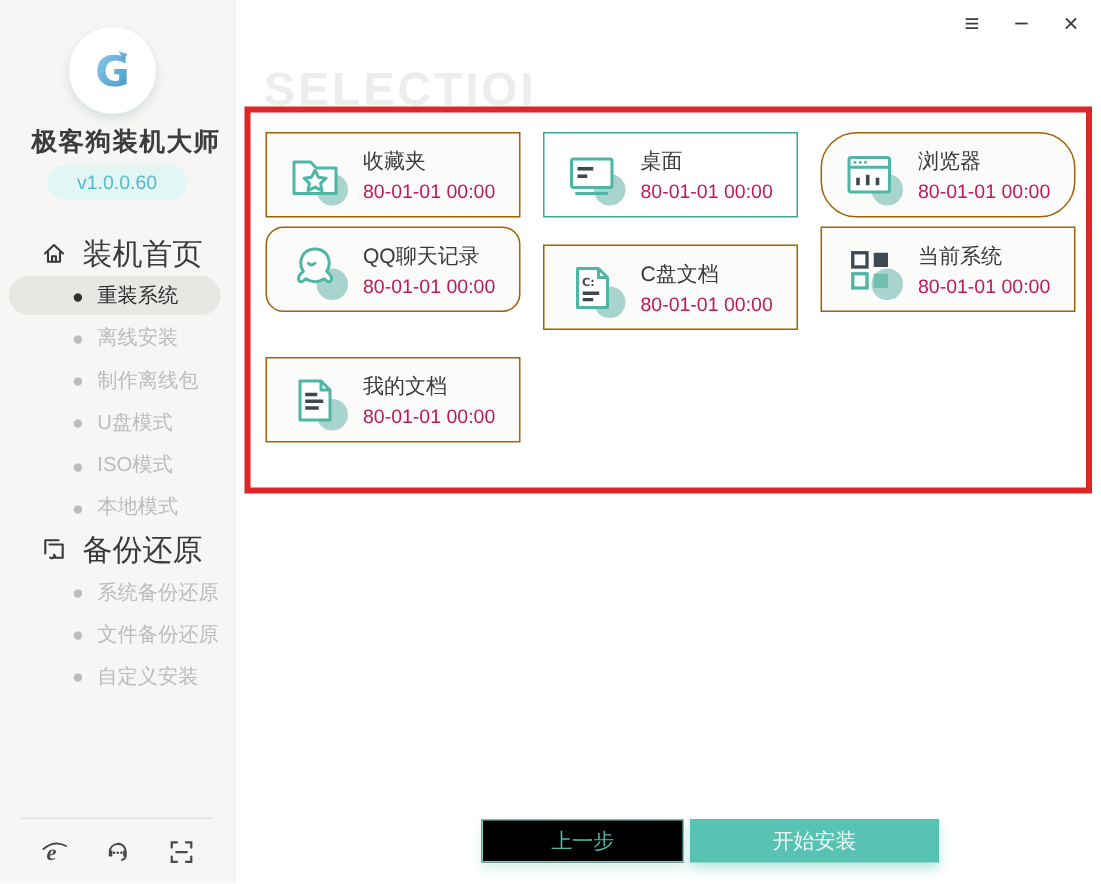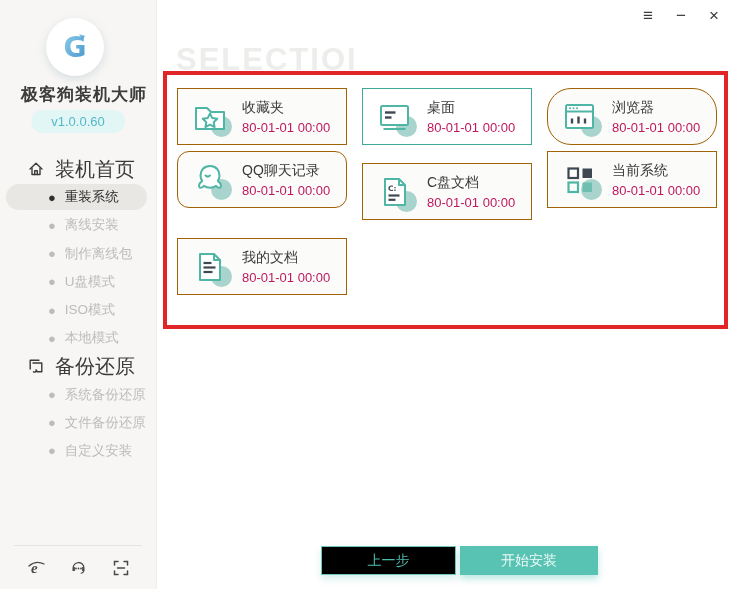--- a/index.html
+++ b/index.html
@@ -67,21 +67,21 @@
   .card-text { margin-left:11px; display:flex; flex-direction:column; gap:3px; }
   .card-title { font-size:14px; color:#3a3a3a; }
   .card-date { font-size:13px; color:#be185d; }
 
   
   .btn { position:absolute; height:29px; font-size:14px; display:flex; align-items:center;
          justify-content:center; cursor:pointer; }
   .btn-prev { left:146px; top:546px; width:135px; background:#000000;
               border:1px solid #6cc8b9; color:#4dbcab;
               box-shadow:0 4px 7px rgba(100,195,180,.25);margin-left:18px; }
-  .btn-start { left:303px; top:546px; width:138px; background:#58c3b3; border:none;
+  .btn-start { left:303px; top:546px; width:166px; background:#58c3b3; border:none;
                color:#eefaf8; box-shadow:0 4px 7px rgba(88,195,179,.4); }
 </style>
 </head>
 <body>
 
 <div class="window">
 
   <div class="titlebar">
     <span class="tb-btn">≡</span>
     <span class="tb-btn">−</span>

